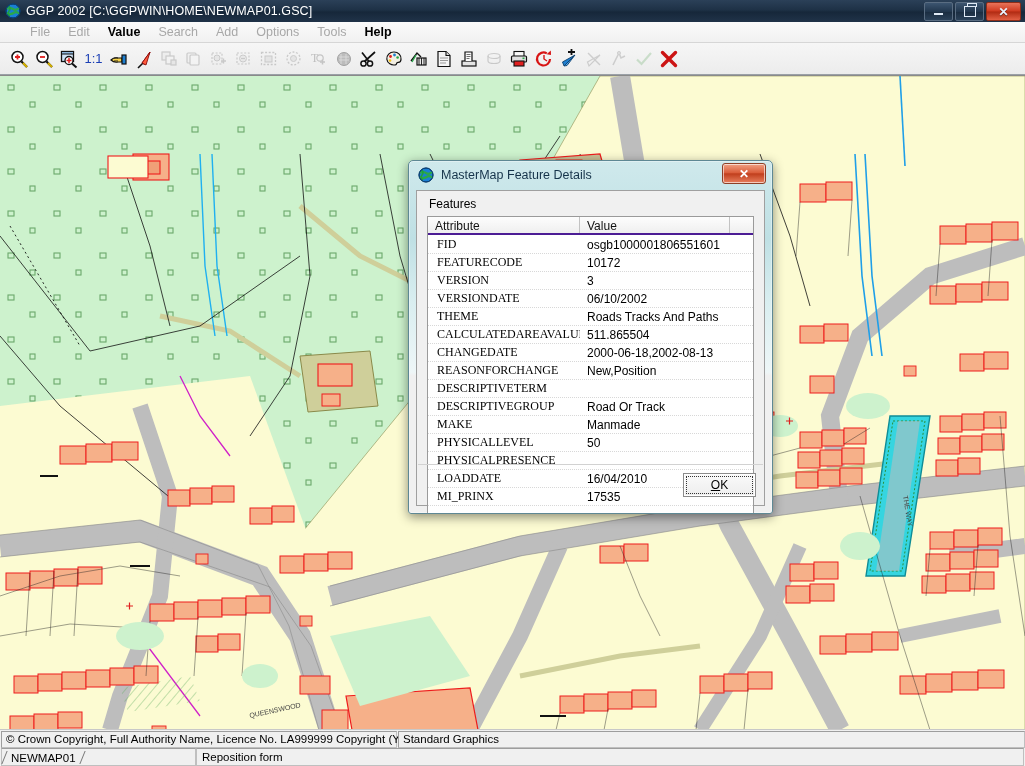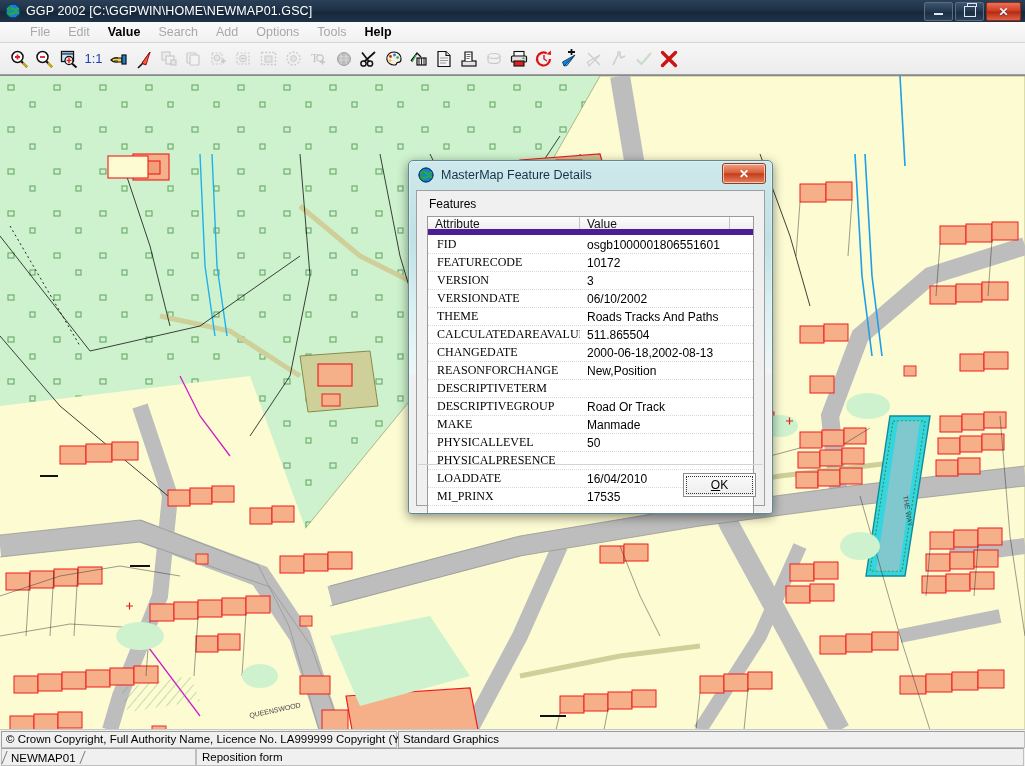--- a/index.html
+++ b/index.html
@@ -122,21 +122,21 @@
     background:#f0f0f0;border:1px solid #9f9f9f;box-sizing:border-box;
   }
   .group{
     position:absolute;left:7px;top:6px;right:7px;height:432px;box-sizing:border-box;
   }
   .group-label{position:absolute;left:3px;top:0;font-size:12px;color:#000;background:#f0f0f0;padding:0 2px;}
   .listview{
     position:absolute;left:3px;top:19px;right:3px;bottom:0;
     background:#fff;border:1px solid #9a9a9a;box-sizing:border-box;overflow:hidden;
   }
-  .lv-header{display:flex;height:18px;background:#f2f2f2;border-bottom:6px solid #4c1d95;box-sizing:border-box;}
+  .lv-header{display:flex;height:18px;background:#f2f2f2;border-bottom:2px solid #4c1d95;box-sizing:border-box;}
   .lv-th{
     font-size:12px;color:#111;padding:1px 0 0 7px;box-sizing:border-box;
     border-right:1px solid #c3c3c3;
     background:linear-gradient(180deg,#fdfdfd 0%,#efefef 100%);
     display:flex;align-items:center;white-space:nowrap;
   }
   .lv-th.c1{width:152px;}
   .lv-th.c2{width:150px;}
   .lv-th.c3{flex:1 1 auto;border-right:none;}
   .lv-rows{position:absolute;left:0;top:19px;right:0;bottom:0;overflow:hidden;}

